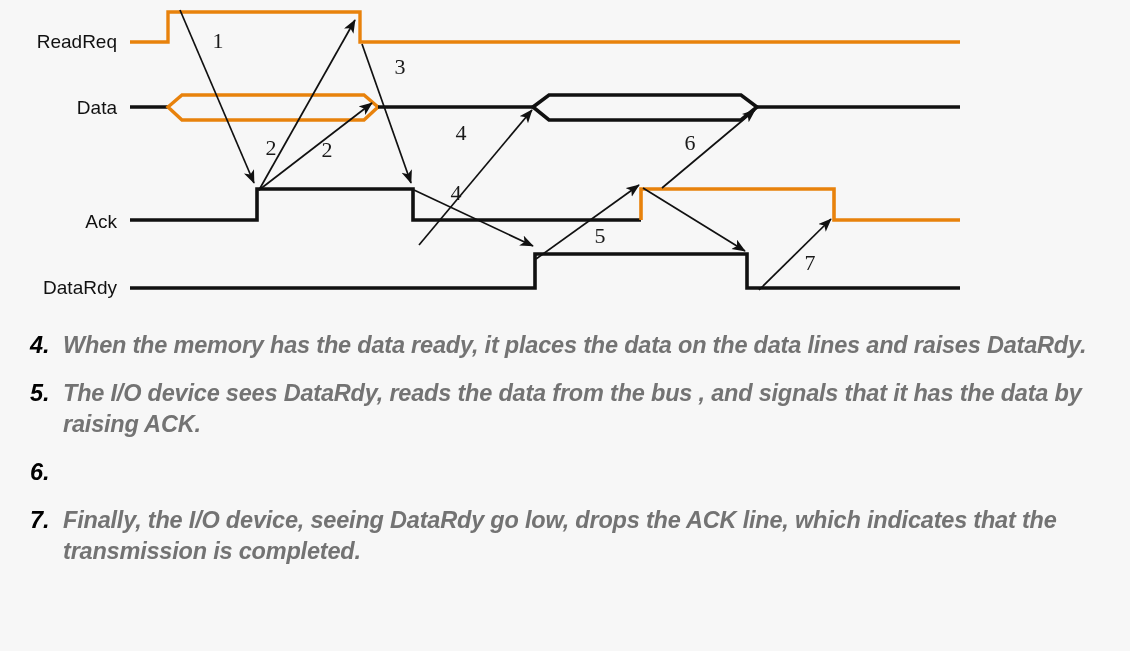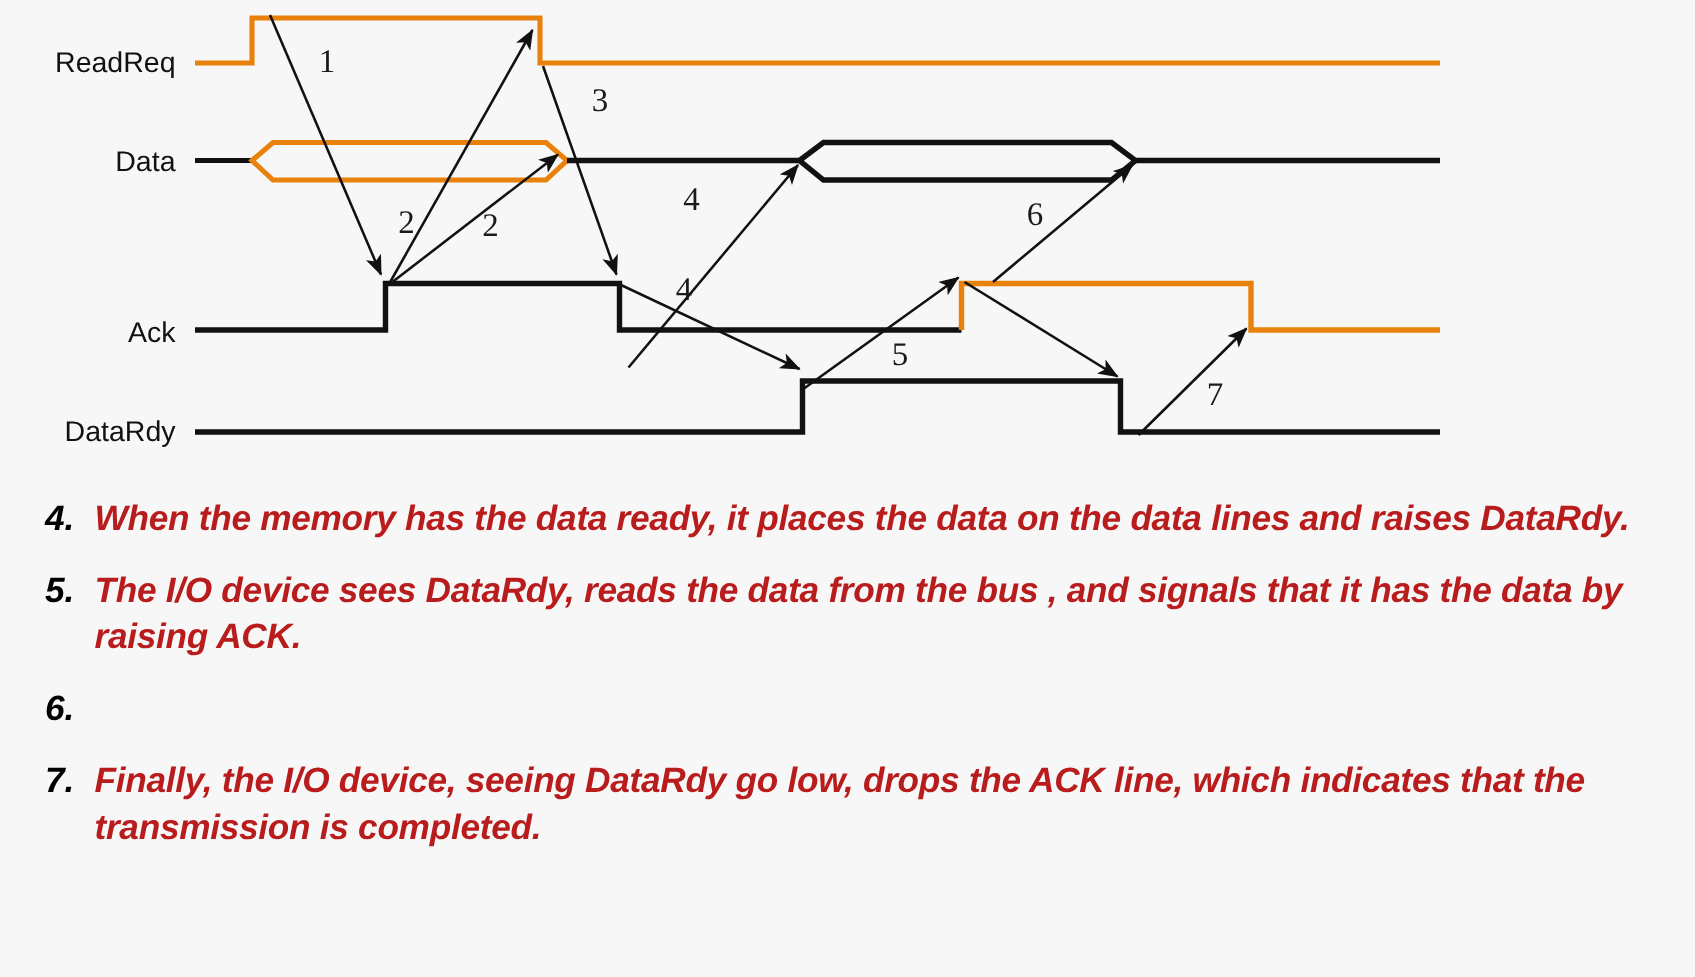--- a/index.html
+++ b/index.html
@@ -63,21 +63,21 @@
     color: #000000;
     width: 33px;
     flex: 0 0 33px;
     line-height: 1.32;
   }
   .bullet-text {
     font-family: "Liberation Sans", sans-serif;
     font-weight: bold;
     font-style: italic;
     font-size: 23.5px;
-    color: #b91c1c;
+    color: #737373;
     line-height: 1.32;
     letter-spacing: -0.2px;
   }
 </style>
 </head>
 <body>
 
 <div id="slide">
 
   <svg id="timing-diagram" viewBox="0 0 1130 320">

